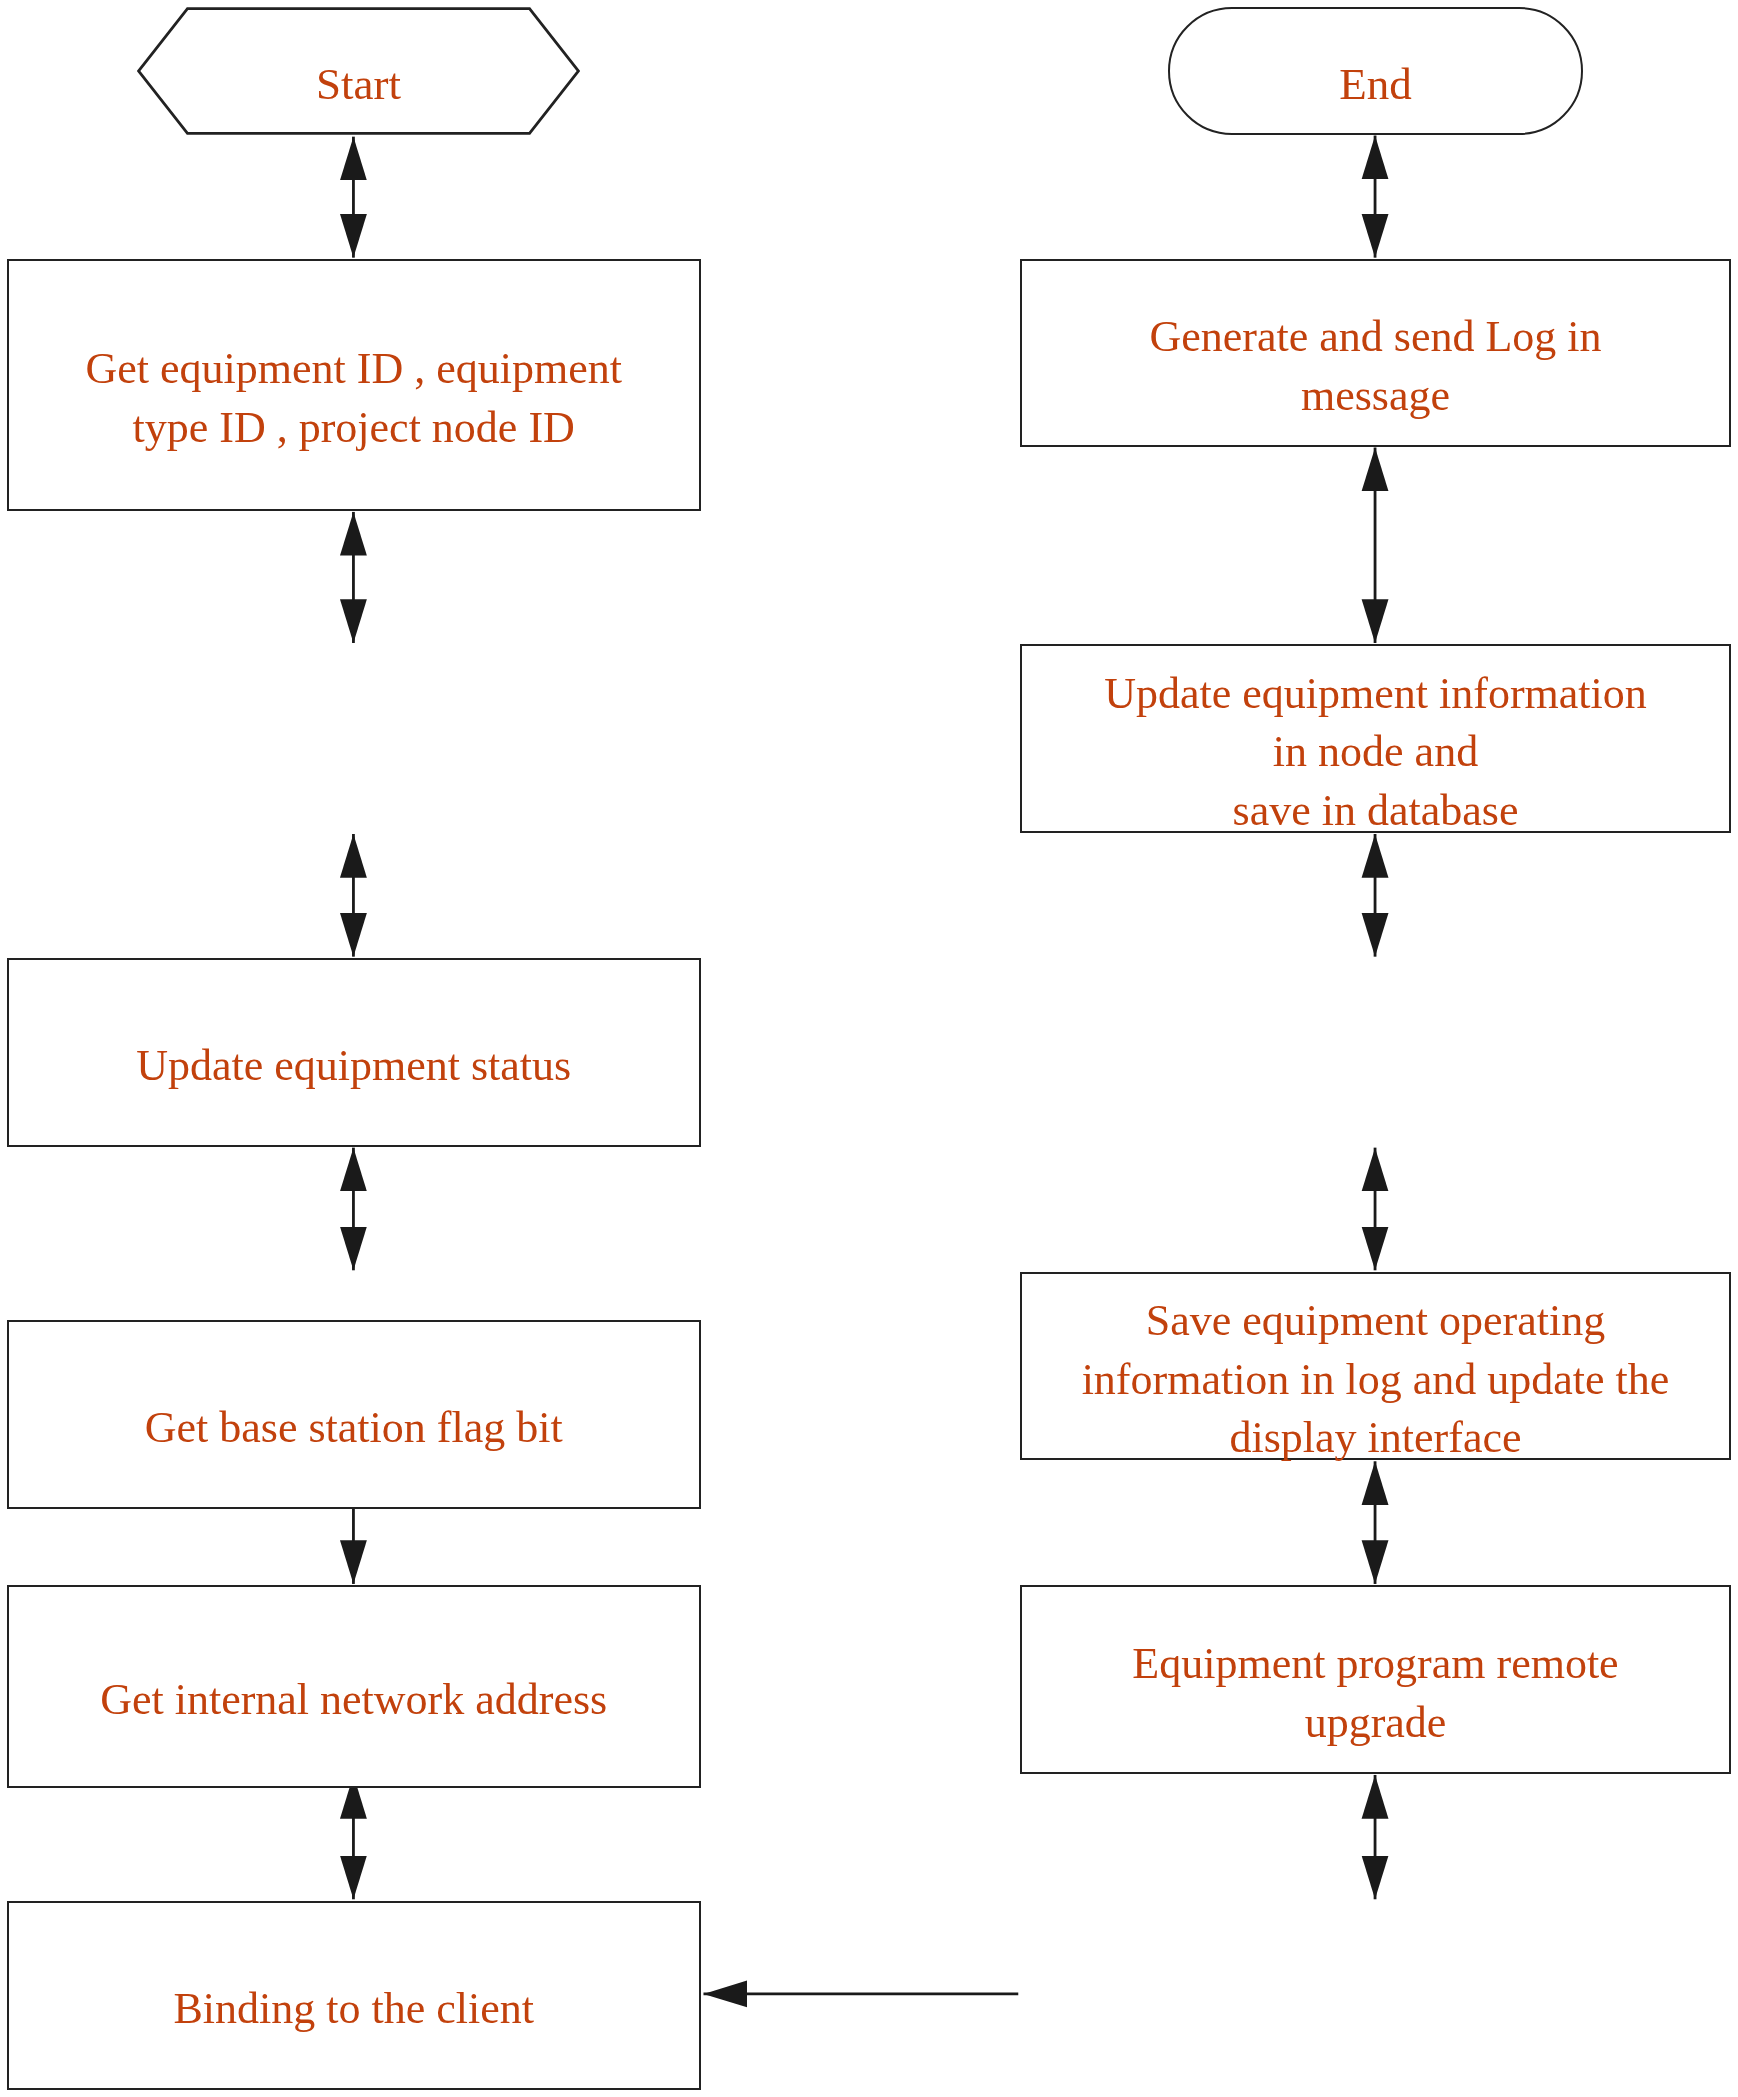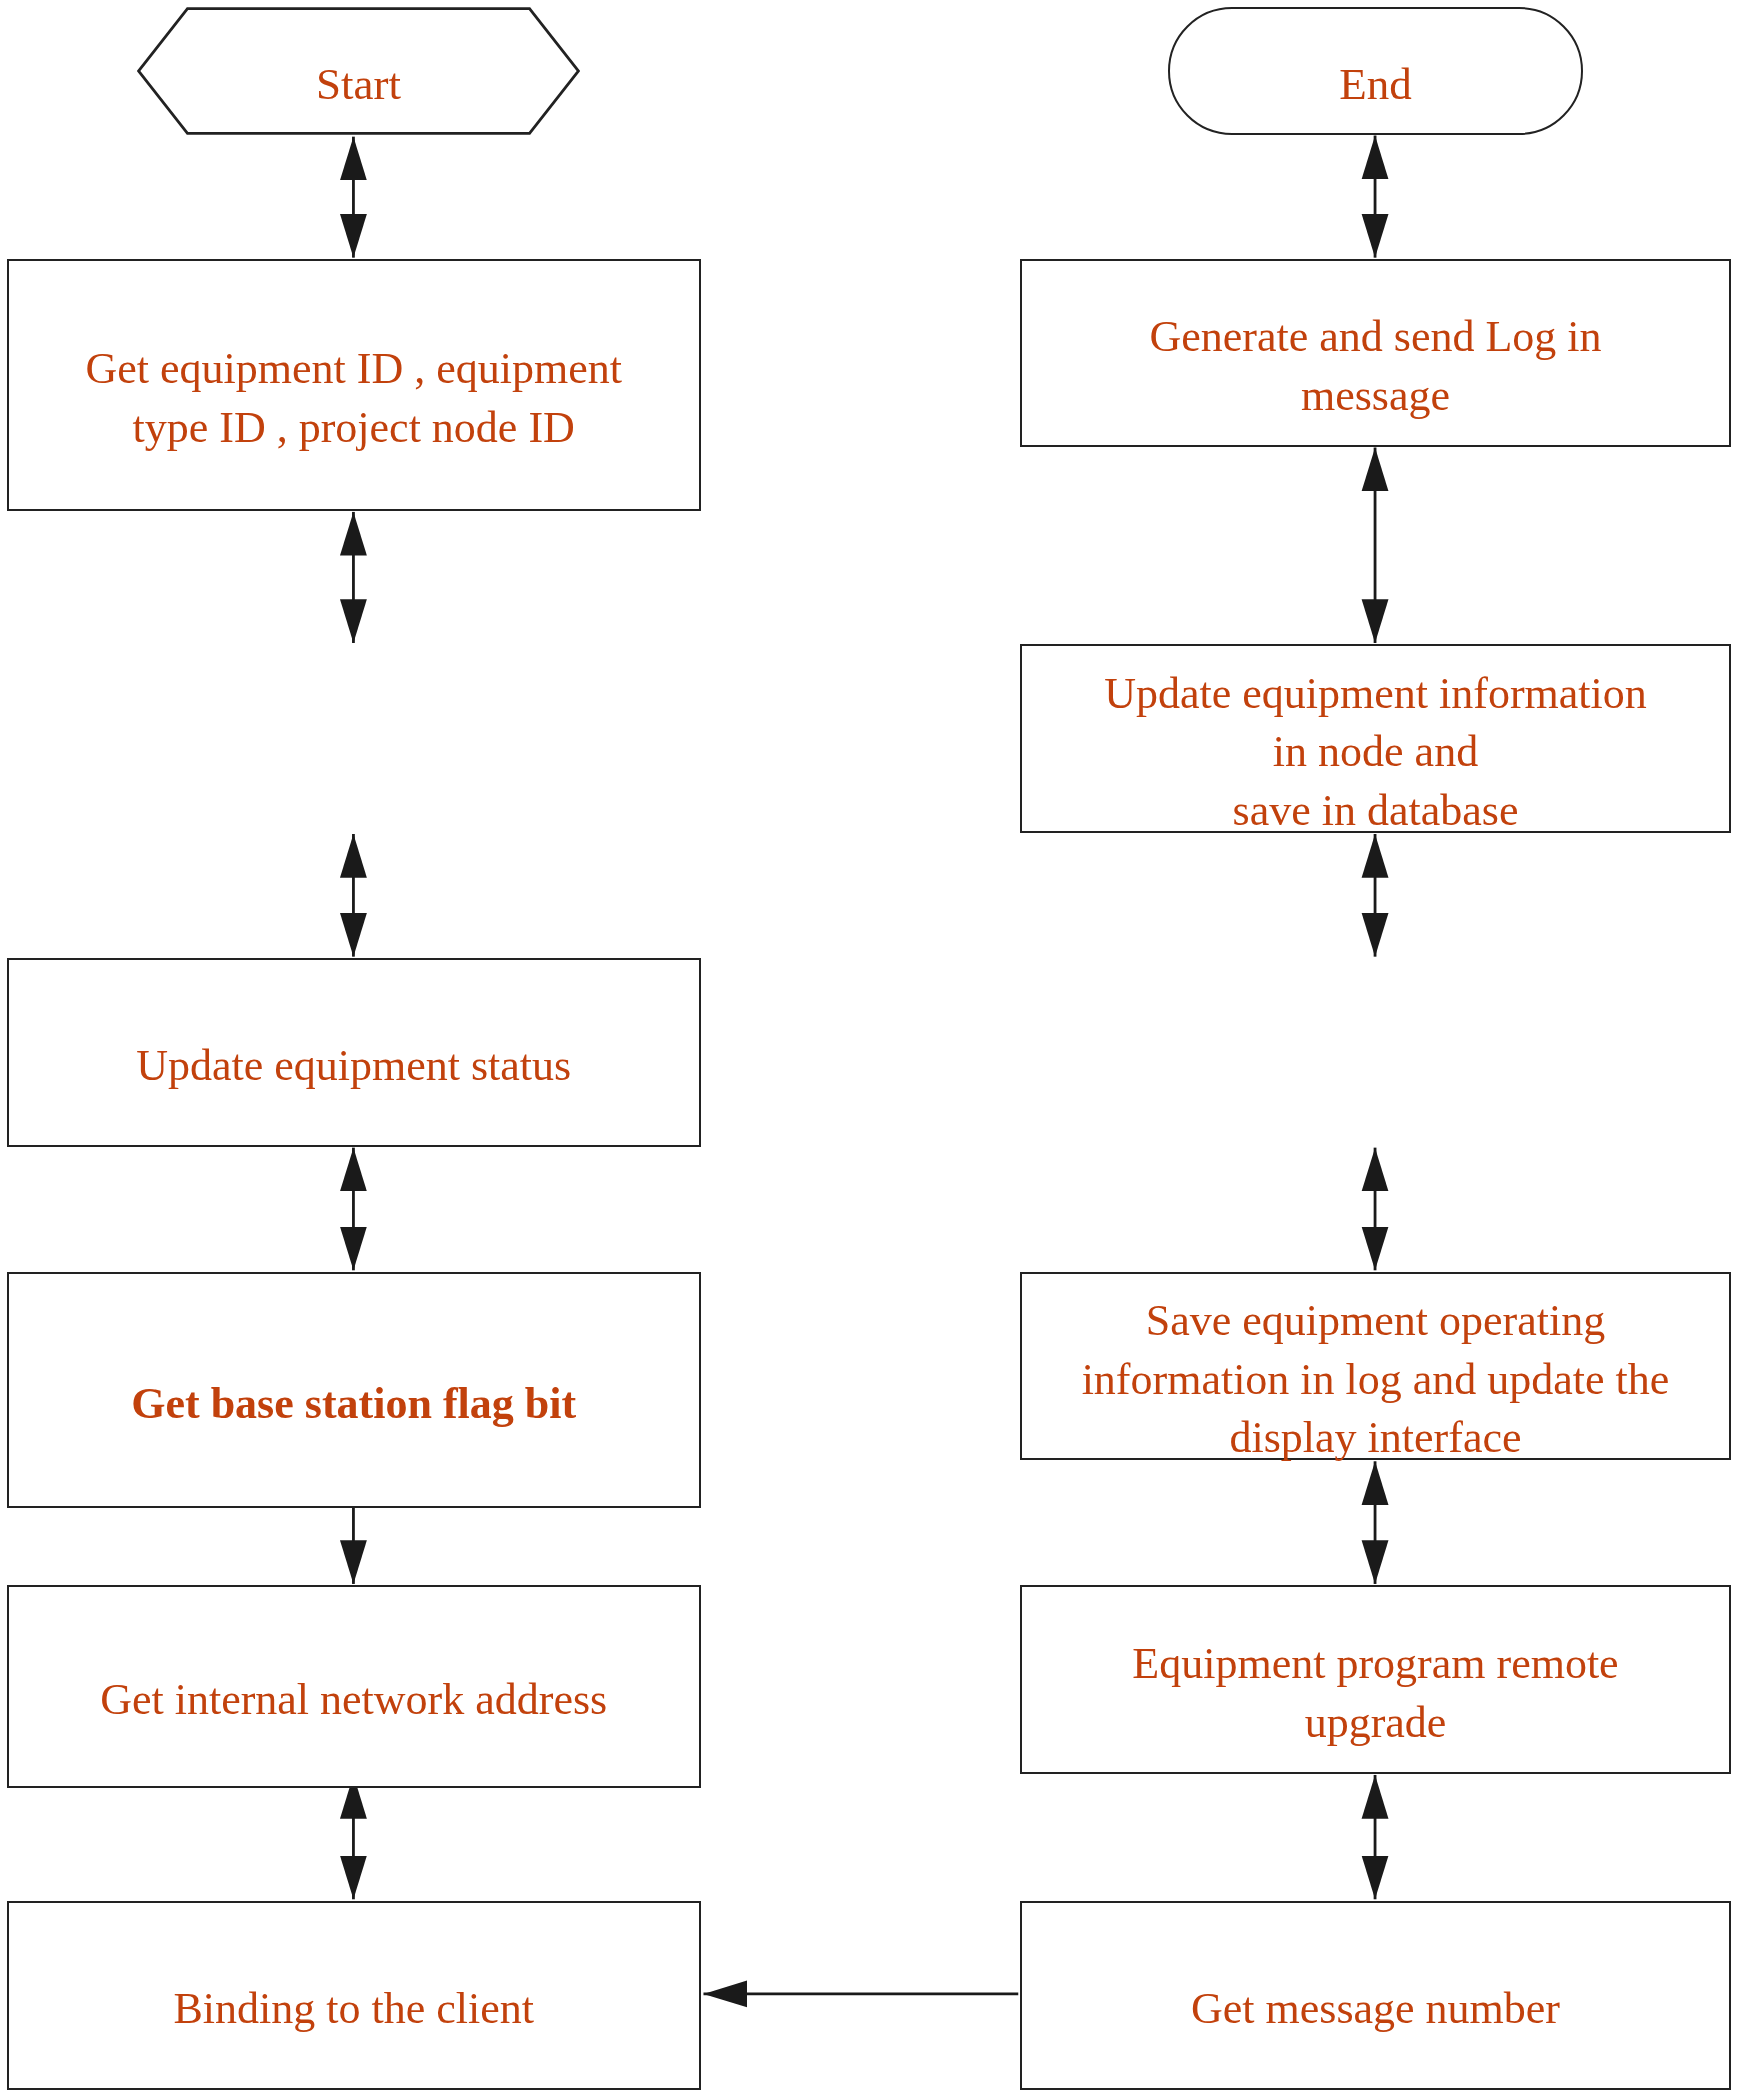--- a/index.html
+++ b/index.html
@@ -66,21 +66,21 @@
   .start { left: 137px; top: 6.7px; width: 443px; height: 128px; }
   .end   { left: 1168px; top: 6.7px; width: 415px; height: 128px;
            background: #ffffff; border: 2.2px solid #222222; box-sizing: border-box;
            border-radius: 64px; }
   
   .lcol { left: 6.7px;   width: 694px; }
   .rcol { left: 1020px; width: 711px; }
   .l1 { top: 259px;  height: 252px; }
   .l2 { top: 644px; height: 189px; }
   .l3 { top: 958px; height: 189px; }
-  .l4 { top: 1272px; height: 236px; font-weight: bold; }
+  .l4 { top: 1320px; height: 189px; }
   .l5 { top: 1585px; height: 203px; }
   .l6 { top: 1901px; height: 189px; }
   .r1 { top: 259px;  height: 188px; }
   .r2 { top: 644px; height: 189px; }
   .r3 { top: 958px; height: 189px; }
   .r4 { top: 1272px; height: 188px; align-items: center; }
   .r5 { top: 1585px; height: 189px; }
   .r6 { top: 1901px; height: 189px; }
 </style>
 </head>
@@ -151,18 +151,15 @@
   </div>
   <div class="box rcol r4">
     <span class="label">Save equipment operating
 information in log and update the
 display interface</span>
   </div>
   <div class="box rcol r5">
     <span class="label">Equipment program remote
 upgrade</span>
   </div>
-  <div class="box rcol r6">
-    <span class="label">Get message number</span>
-  </div>
 
 </div>
 
 
 </body></html>

